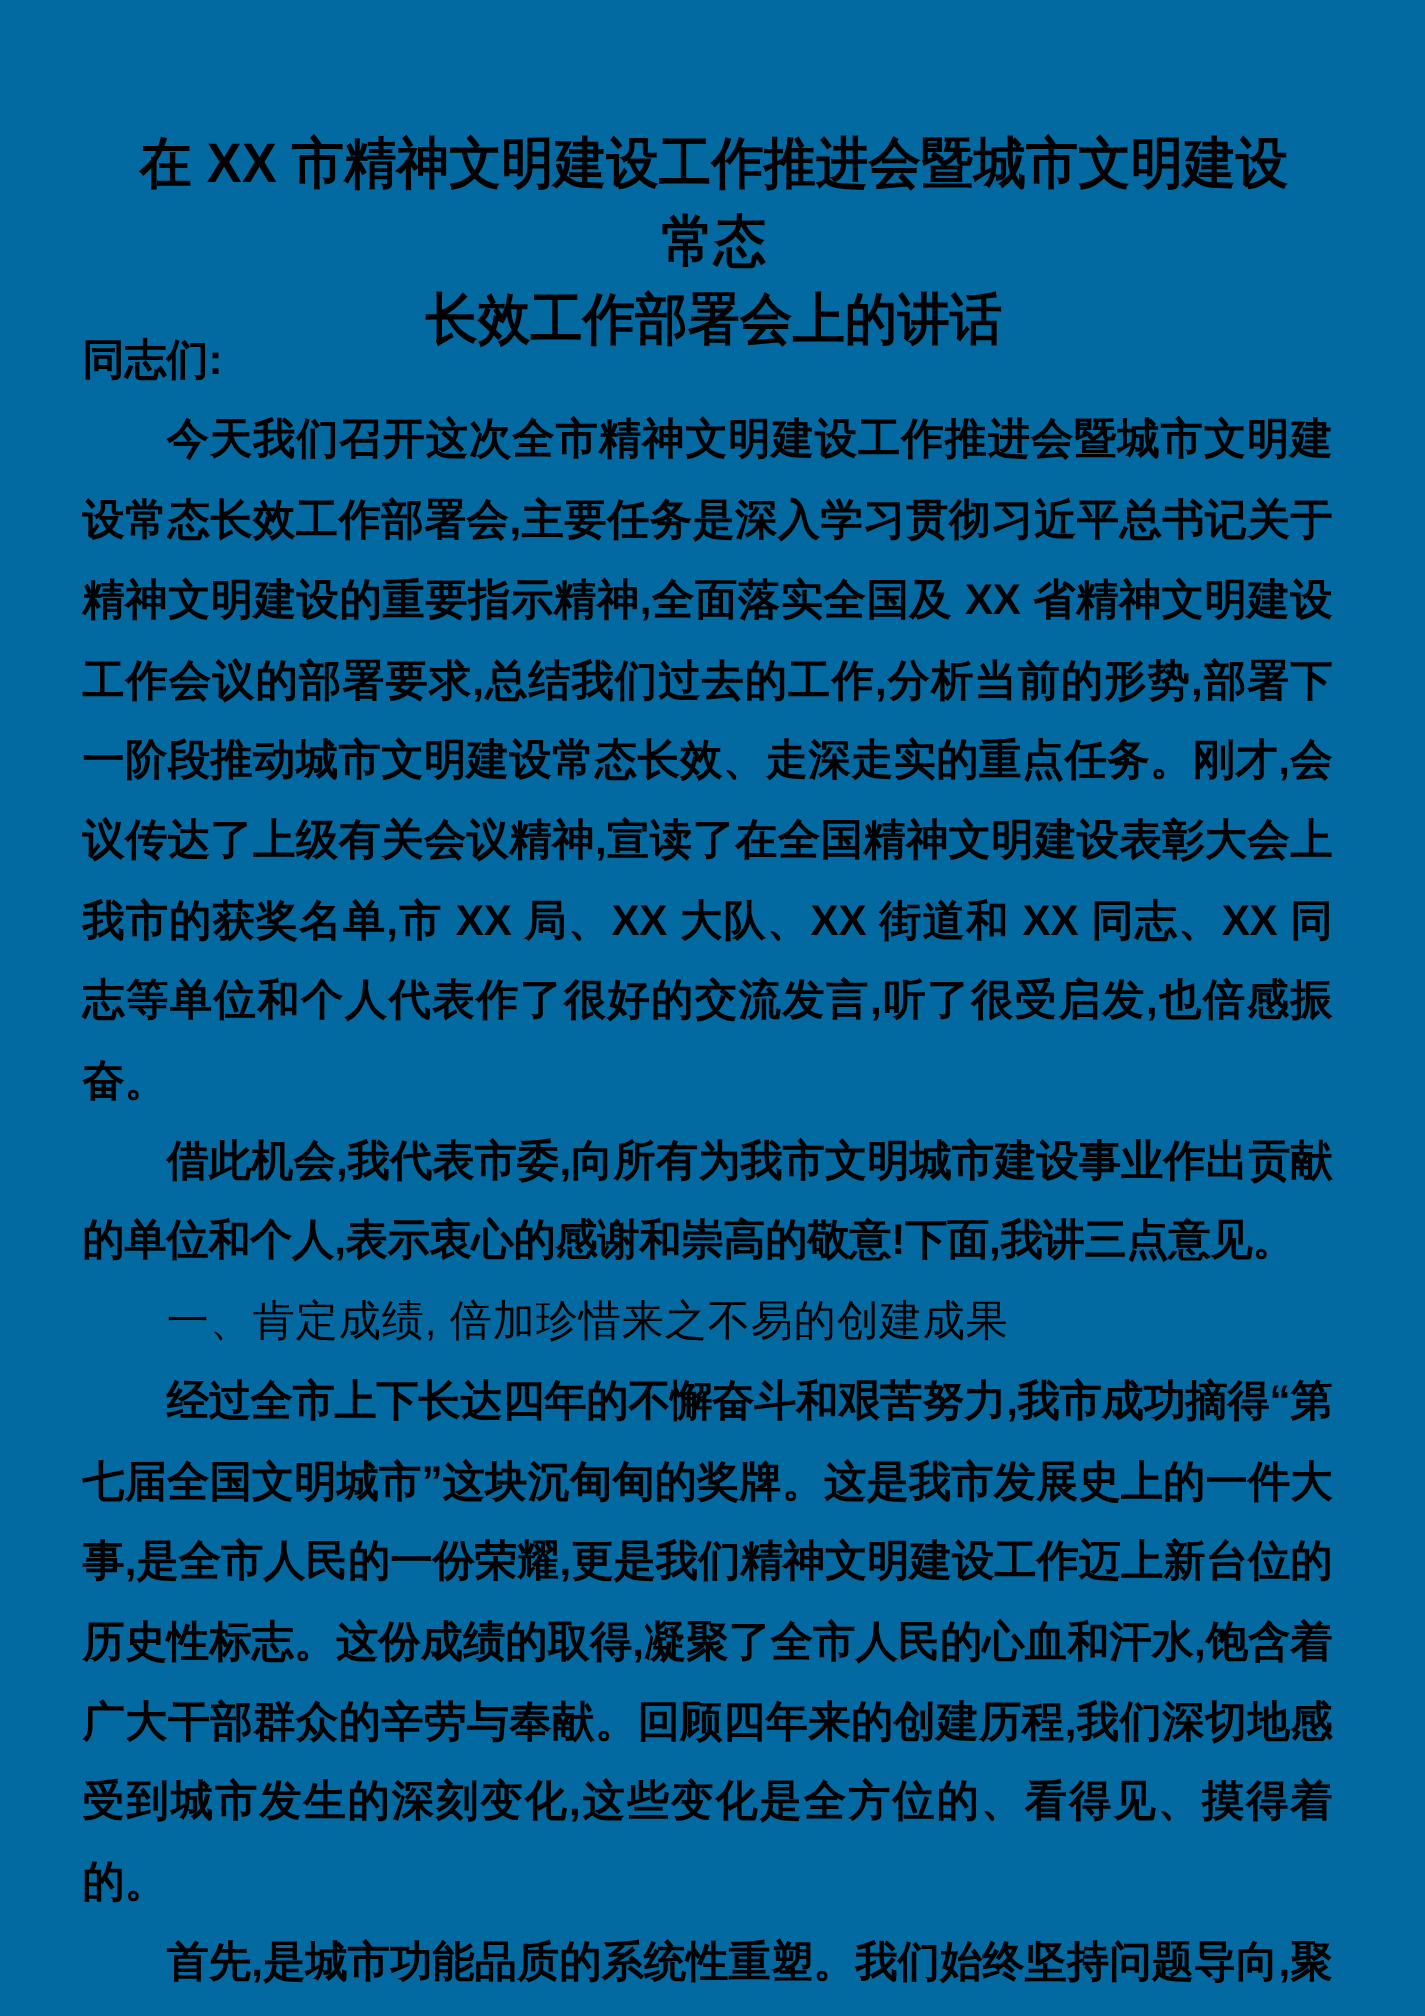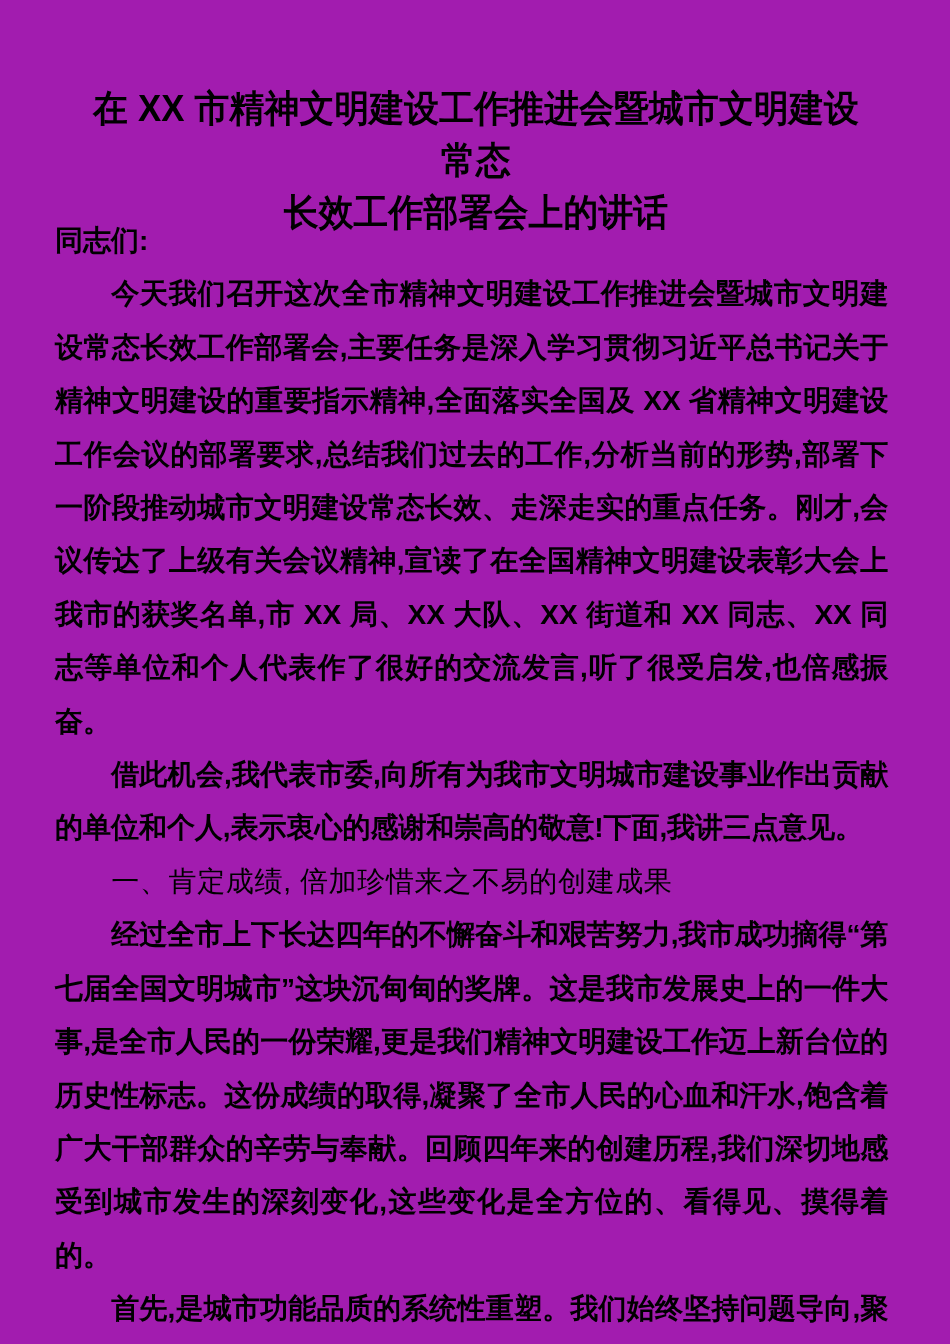--- a/index.html
+++ b/index.html
@@ -12,21 +12,21 @@
     height: 1344px;
     font-family: "Liberation Sans", "DejaVu Sans", sans-serif;
     color: #000000;
     -webkit-font-smoothing: antialiased;
   }
 
   .page {
     position: relative;
     width: 950px;
     height: 1344px;
-    background: #a21caf;
+    background: #0369a1;
     box-sizing: border-box;
     overflow: hidden;
   }
 
   
   .doc-title {
     position: absolute;
     left: 55px;
     top: 58px;
     width: 842px;

